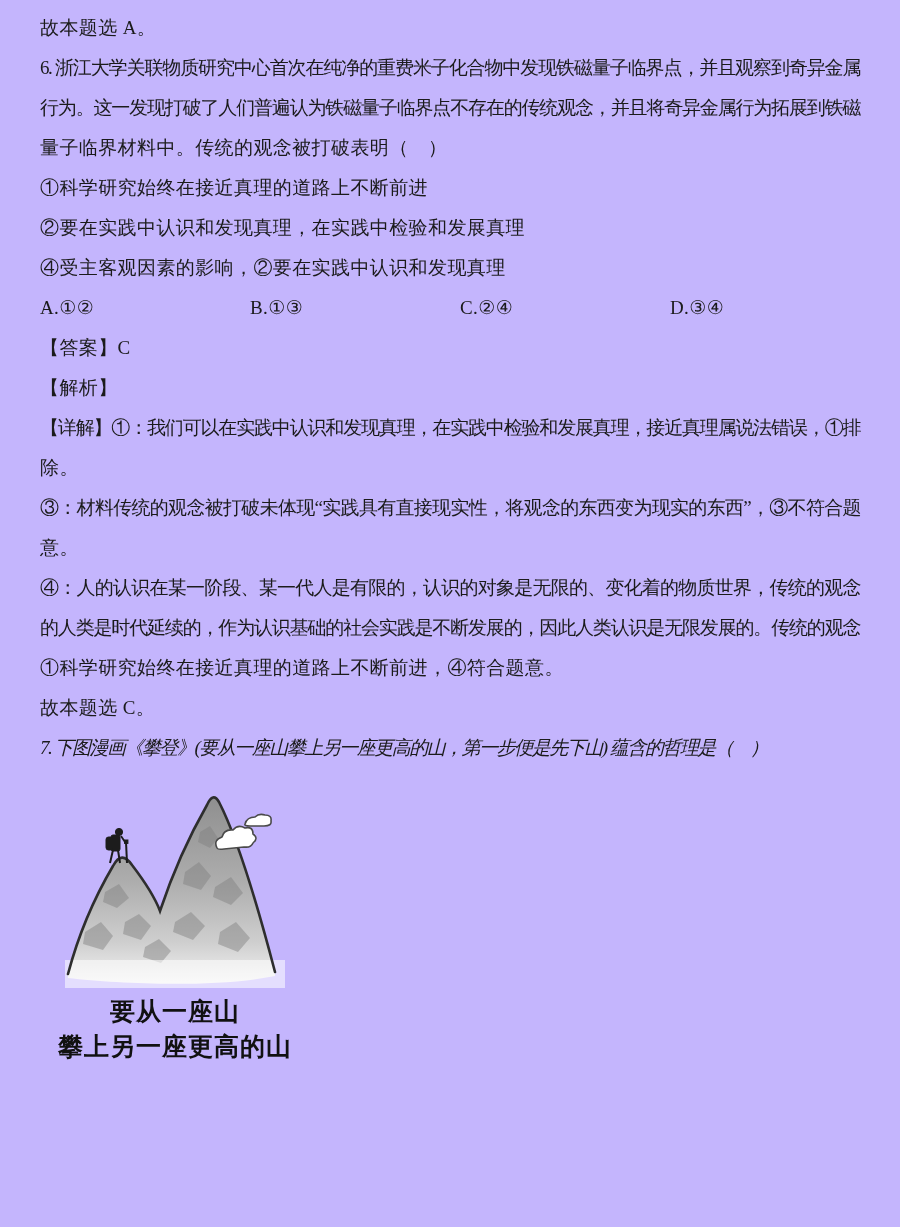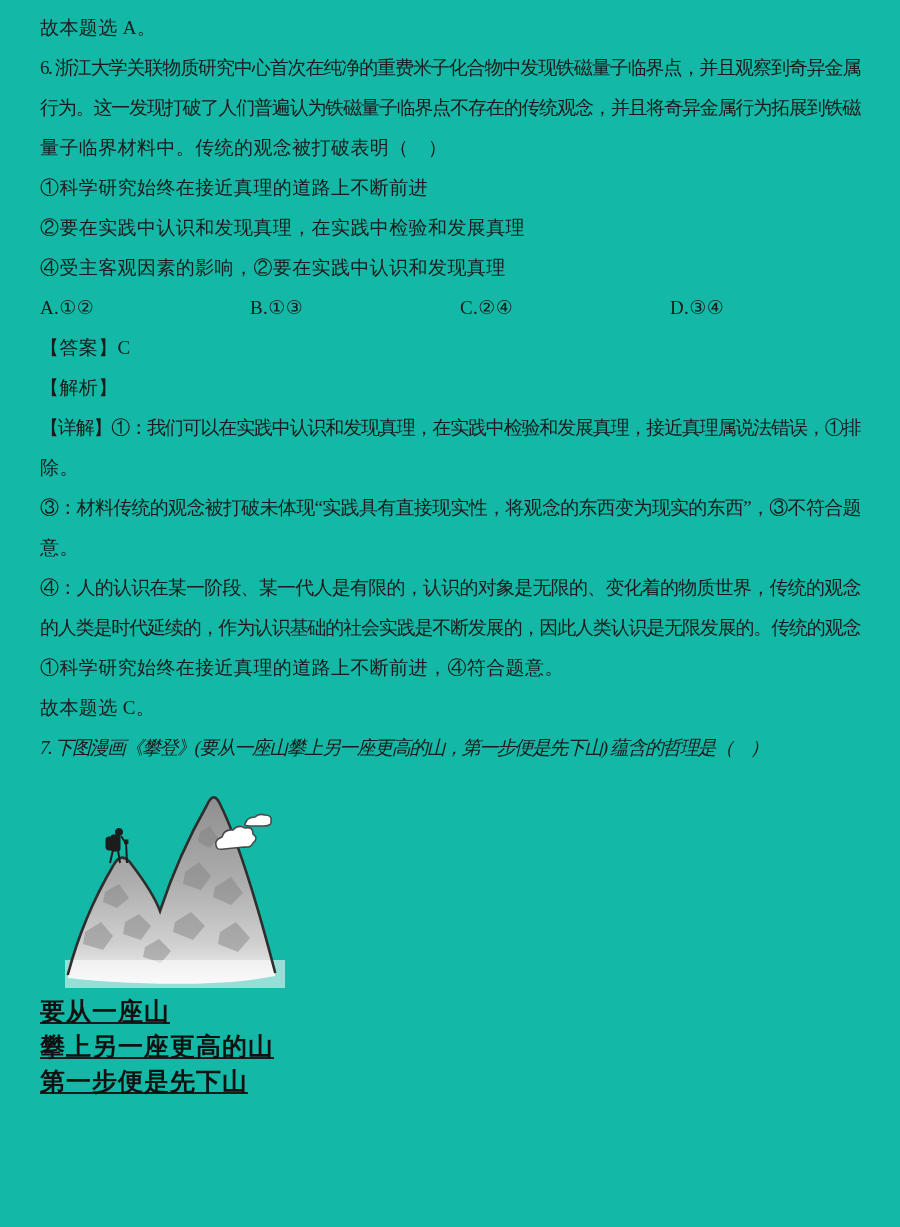--- a/index.html
+++ b/index.html
@@ -7,21 +7,21 @@
     width:900px;height:1227px;
     background:#ffffff;
     font-family:"Liberation Serif","DejaVu Serif",serif;
     color:#1b1b1b;
     overflow:hidden;
   }
   .page{
     width:900px;height:1227px;
     box-sizing:border-box;
     padding:8px 40px 0 40px;
-    background:#14b8a6;
+    background:#c4b5fd;
   }
   .line{
     height:40px;
     line-height:40px;
     font-size:19px;
     letter-spacing:0.4px;
     white-space:nowrap;
   }
   
   .j{
@@ -39,21 +39,21 @@
     height:40px;
     line-height:40px;
     display:grid;
     grid-template-columns:210px 210px 210px 1fr;
     font-size:19px;
     letter-spacing:0.4px;
   }
   figure.cartoon{
     margin:24px 0 8px 0;
     width:270px;
-    text-decoration:underline;
+    text-align:center;
   }
   figure.cartoon svg{display:block;margin:0 auto;}
   figcaption{
     margin-top:6px;
     font-family:"DejaVu Sans","Liberation Sans",sans-serif;
     font-weight:bold;
     font-size:25px;
     color:#111;
   }
   figcaption div{
@@ -143,17 +143,16 @@
       </g>
 
       <g fill="#ffffff" stroke="#4a4a4a" stroke-width="1.6" stroke-linejoin="round">
         <path d="M180,32 q2,-7 10,-7 q4,-4 10,-2 q7,0 6,6 q1,5 -7,5 l-14,0 q-6,0 -5,-2 z"></path>
         <path d="M152,56 q-4,-8 5,-11 q2,-8 11,-7 q5,-6 12,-2 q8,-2 8,6 q6,4 0,9 q-2,5 -9,4 l-20,2 q-6,1 -7,-1 z"></path>
       </g>
     </svg>
     <figcaption>
       <div>要从一座山</div>
       <div>攀上另一座更高的山</div>
-      <div>第一步便是先下山</div>
     </figcaption>
   </figure>
 
 </div>
 
 </body></html>

